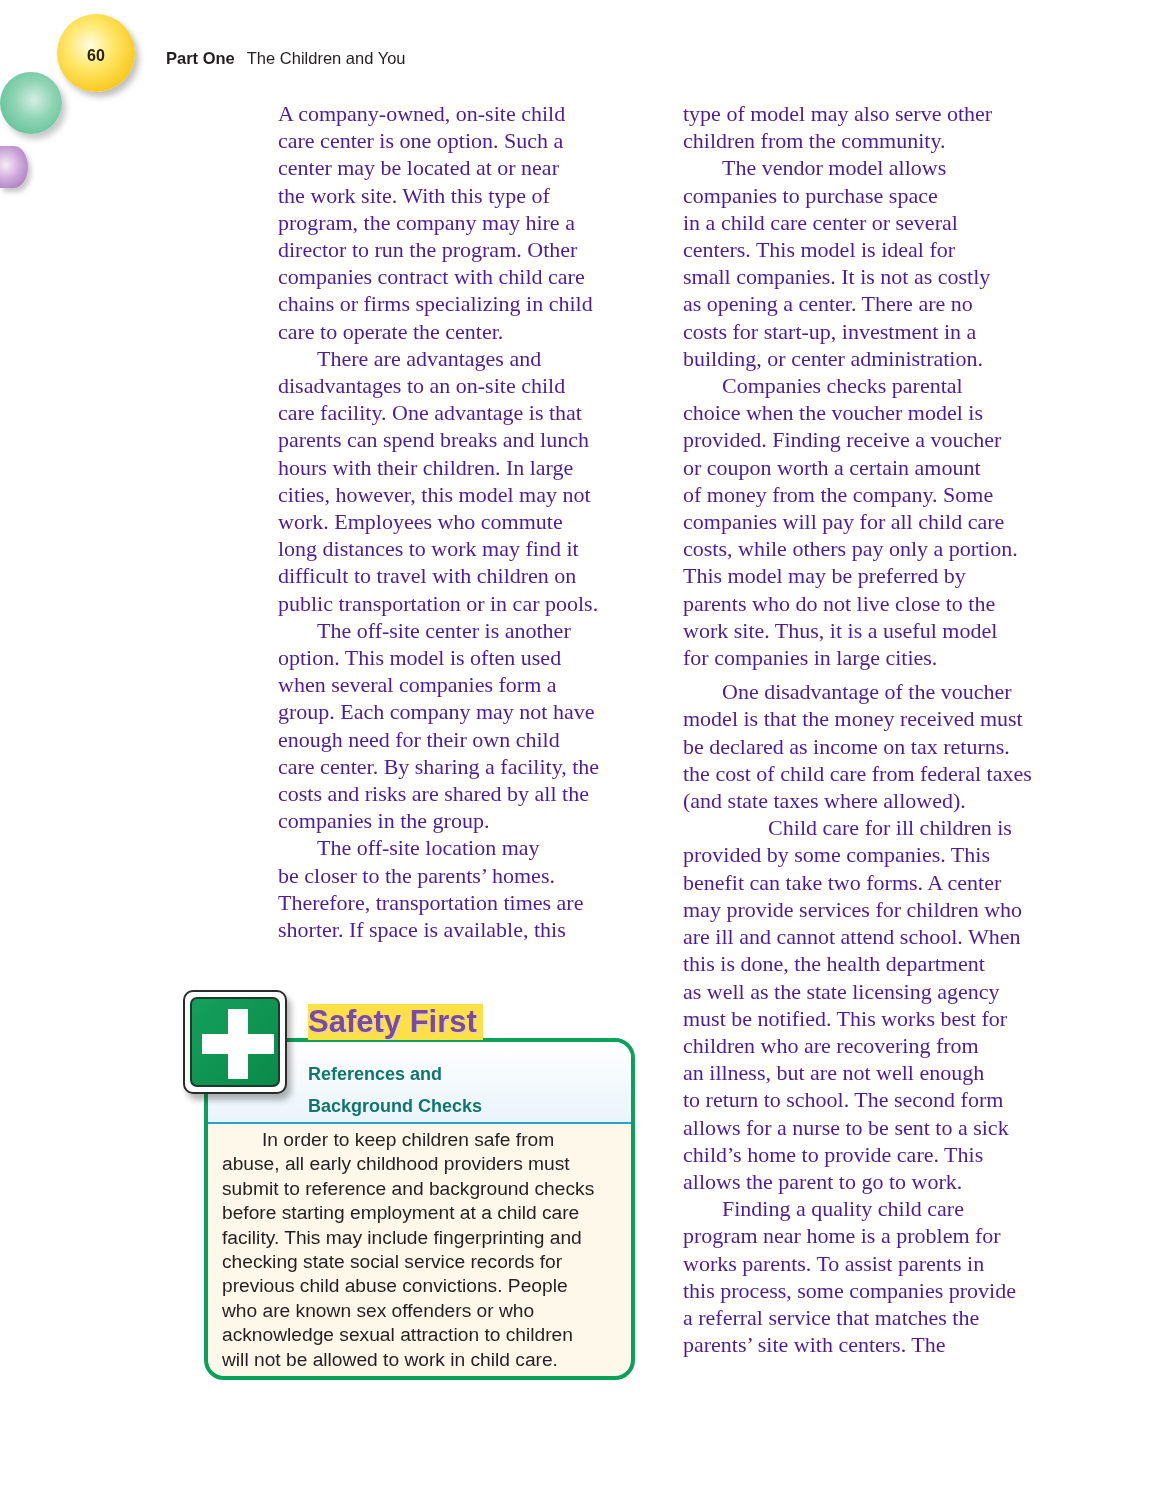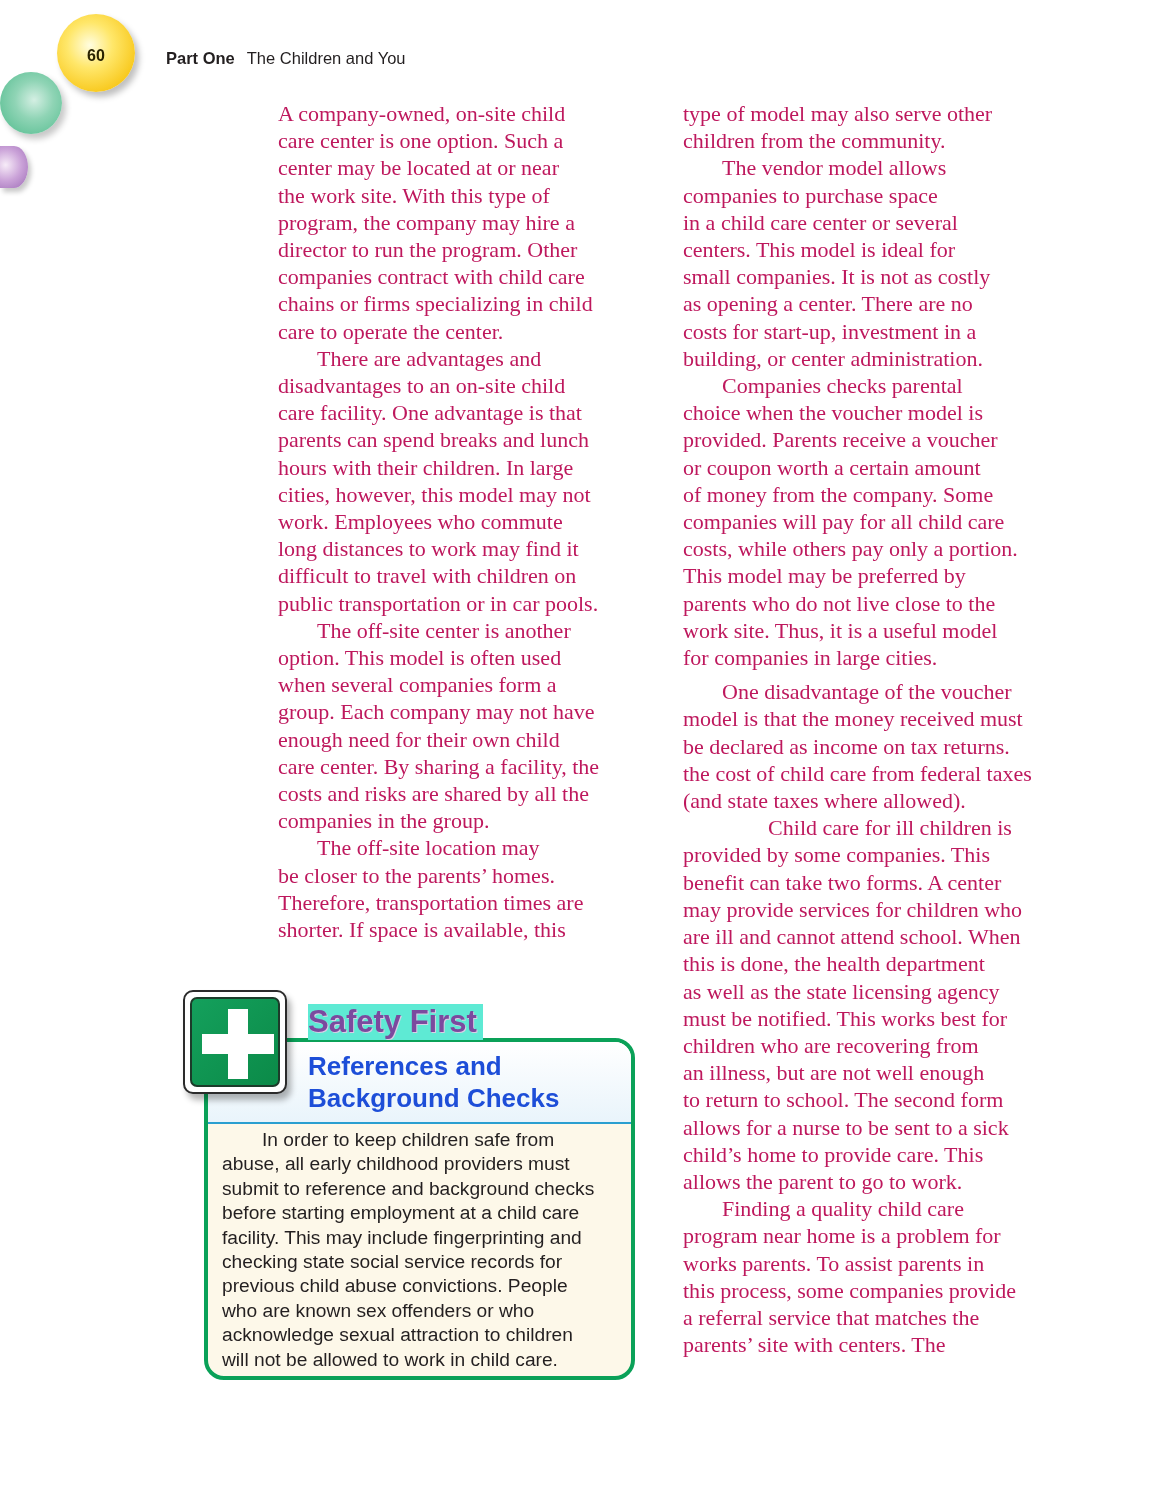--- a/index.html
+++ b/index.html
@@ -29,21 +29,21 @@
   }
   .running-head {
     position: absolute; left: 166px; top: 49px;
     font-family: "Liberation Sans", sans-serif; font-size: 16.5px; color: #231f20;
   }
   .running-head .part { font-weight: bold; margin-right: 12px; }
 
   
   .column {
     position: absolute;
-    font-family: "Liberation Serif", serif; font-size: 22px; line-height: 27.2px; color: #be185d;
+    font-family: "Liberation Serif", serif; font-size: 22px; line-height: 27.2px; color: #4c1d95;
   }
   .col-left { left: 278px; top: 100px; width: 370px; }
   .col-right { left: 683px; top: 100px; width: 375px; }
   .line { white-space: nowrap; display: block; }
 
   
   .safety {
     position: absolute; left: 183px; top: 990px; width: 460px; height: 400px;
   }
   .safety-frame {
@@ -71,26 +71,26 @@
   .safety-icon-inner {
     position: absolute; left: 5px; top: 5px; right: 5px; bottom: 5px;
     background: linear-gradient(135deg, #14a05c 0%, #0b8a48 100%);
     border: 2px solid #1c3b2a; border-radius: 7px; box-sizing: border-box;
   }
   .cross-v { position: absolute; left: 36px; top: 10px; width: 20px; height: 70px; background: #ffffff; }
   .cross-h { position: absolute; left: 10px; top: 35px; width: 72px; height: 20px; background: #ffffff; }
   .safety-title {
     position: absolute; left: 125px; top: 14px; z-index: 4;
     font-family: "Liberation Sans", sans-serif; font-weight: bold; font-size: 31px; color: #7b4a9e;
-    background: #5eead4; padding-right: 6px;
+    background: #fde047; padding-right: 6px;
     text-shadow: 1px 1px 0 #d9cde5;
   }
   .safety-subtitle {
-    position: absolute; left: 125px; top: 60px; z-index: 4;
-    font-family: "Liberation Sans", sans-serif; font-weight: bold; font-size: 26px; line-height: 32px; color: #1d4ed8;
+    position: absolute; left: 125px; top: 68px; z-index: 4;
+    font-family: "Liberation Sans", sans-serif; font-weight: bold; font-size: 18px; line-height: 32px; color: #0f766e;
   }
   .safety-body {
     position: absolute; left: 39px; top: 138px; width: 410px; z-index: 4;
     font-family: Liberation Sans, sans-serif; font-size: 19.2px; line-height: 24.4px; color: #231f20;
   }
   .safety-body .line { white-space: nowrap; }
 </style>
 </head>
 <body>
 
@@ -143,21 +143,21 @@
     <span class="line" style="padding-left: 39px;">The vendor model allows</span>
     <span class="line">companies to purchase space</span>
     <span class="line">in a child care center or several</span>
     <span class="line">centers. This model is ideal for</span>
     <span class="line">small companies. It is not as costly</span>
     <span class="line">as opening a center. There are no</span>
     <span class="line">costs for start-up, investment in a</span>
     <span class="line">building, or center administration.</span>
     <span class="line" style="padding-left: 39px;">Companies checks parental</span>
     <span class="line">choice when the voucher model is</span>
-    <span class="line">provided. Parents receive a voucher</span>
+    <span class="line">provided. Finding receive a voucher</span>
     <span class="line">or coupon worth a certain amount</span>
     <span class="line">of money from the company. Some</span>
     <span class="line">companies will pay for all child care</span>
     <span class="line">costs, while others pay only a portion.</span>
     <span class="line">This model may be preferred by</span>
     <span class="line">parents who do not live close to the</span>
     <span class="line">work site. Thus, it is a useful model</span>
     <span class="line">for companies in large cities.</span>
     <span class="line" style="padding-left: 39px; margin-top: 7px;">One disadvantage of the voucher</span>
     <span class="line">model is that the money received must</span>

